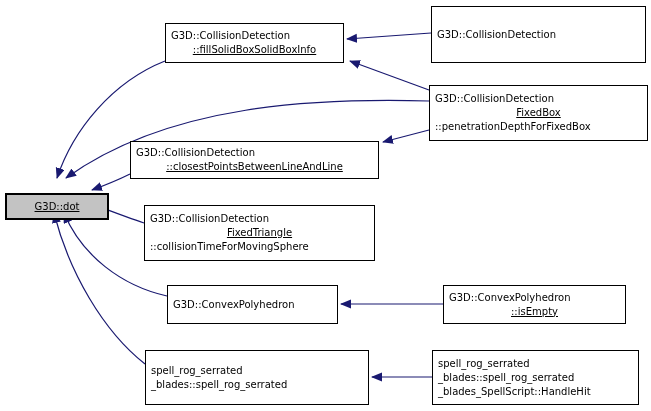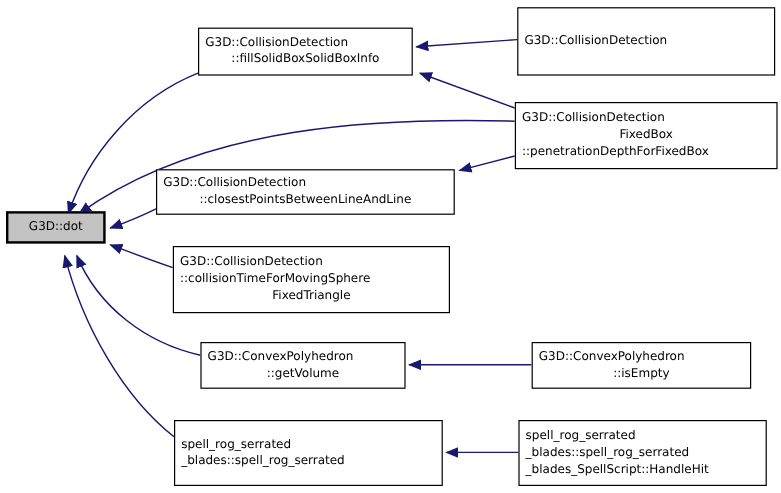--- a/index.html
+++ b/index.html
@@ -16,28 +16,28 @@
   .node{
     position:absolute;
     background:#ffffff;
     border:1px solid #000000;
     display:flex;flex-direction:column;justify-content:center;
     font-size:10px;line-height:14px;
     cursor:pointer;
   }
   .node .ln{white-space:nowrap;padding:0 5px;}
   .node .l{text-align:left;}
-  .node .c{text-align:center;}
+  .node .c{text-align:center;text-decoration:underline;}
   .node.hl{
     background:#c3c3c3;
     border:2px solid #000000;
     cursor:default;
   }
   
-  #n-dot       {left:5px;  top:176px; width:83px;  height:27px;}
+  #n-dot       {left:5px;  top:193px; width:104px;  height:27px;}
   #n-fill      {left:165px;top:23px;  width:179px; height:40px;}
   #n-fixed     {left:431px;top:6px;   width:215px; height:57px;}
   #n-pen       {left:429px;top:85px;  width:219px; height:56px;}
   #n-closest   {left:130px;top:141px; width:249px; height:38px;}
   #n-coltime   {left:144px;top:205px; width:231px; height:56px;}
   #n-getvol    {left:167px;top:285px; width:171px; height:39px;}
   #n-isempty   {left:443px;top:285px; width:183px; height:39px;}
   #n-handlehit {left:145px;top:350px; width:224px; height:55px;}
   #n-register  {left:432px;top:350px; width:207px; height:55px;}
 </style>
@@ -86,27 +86,26 @@
     <div class="ln l">::penetrationDepthForFixedBox</div>
   </div>
 
   <div class="node" id="n-closest">
     <div class="ln l">G3D::CollisionDetection</div>
     <div class="ln c">::closestPointsBetweenLineAndLine</div>
   </div>
 
   <div class="node" id="n-coltime">
     <div class="ln l">G3D::CollisionDetection</div>
+    <div class="ln c">FixedTriangle</div>
     <div class="ln l">::collisionTimeForMovingSphere</div>
-    <div class="ln c">FixedTriangle</div>
   </div>
 
   <div class="node" id="n-getvol">
     <div class="ln l">G3D::ConvexPolyhedron</div>
-    <div class="ln c">::getVolume</div>
   </div>
 
   <div class="node" id="n-isempty">
     <div class="ln l">G3D::ConvexPolyhedron</div>
     <div class="ln c">::isEmpty</div>
   </div>
 
   <div class="node" id="n-handlehit">
     <div class="ln l">spell_rog_serrated</div>
     <div class="ln l">_blades::spell_rog_serrated</div>

